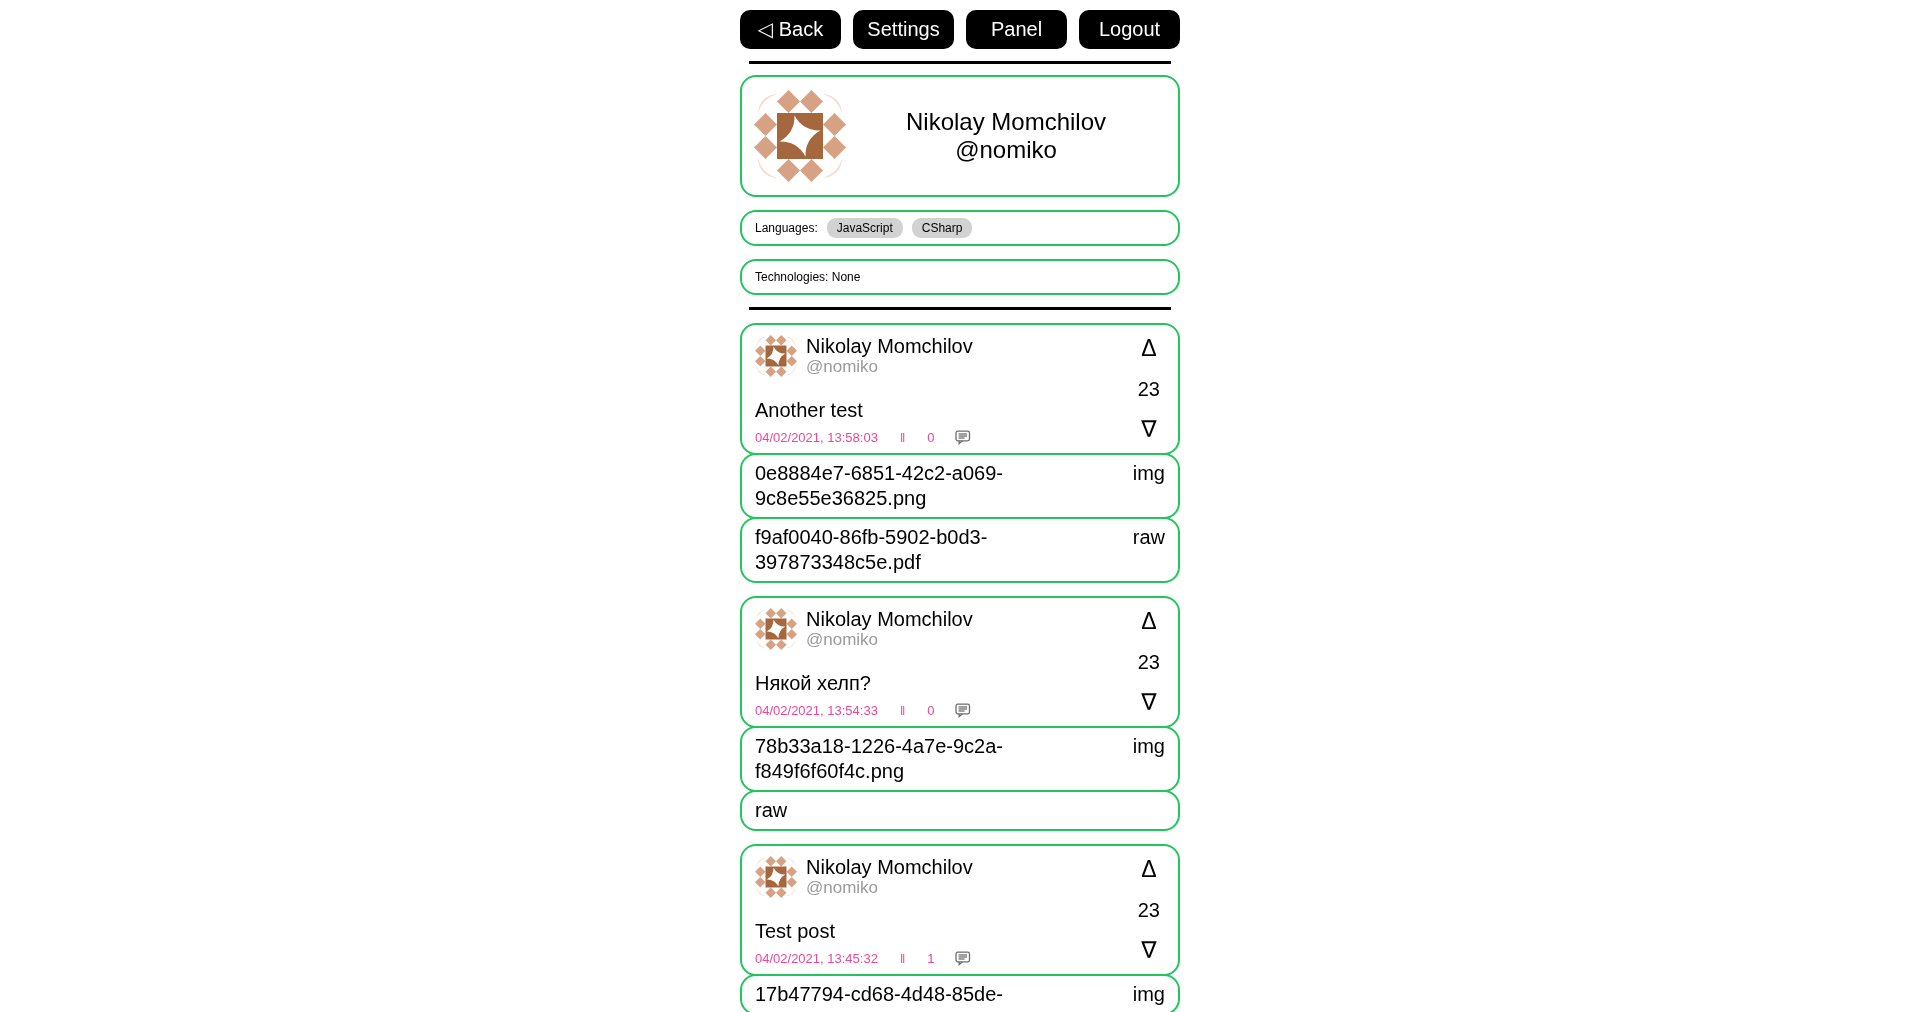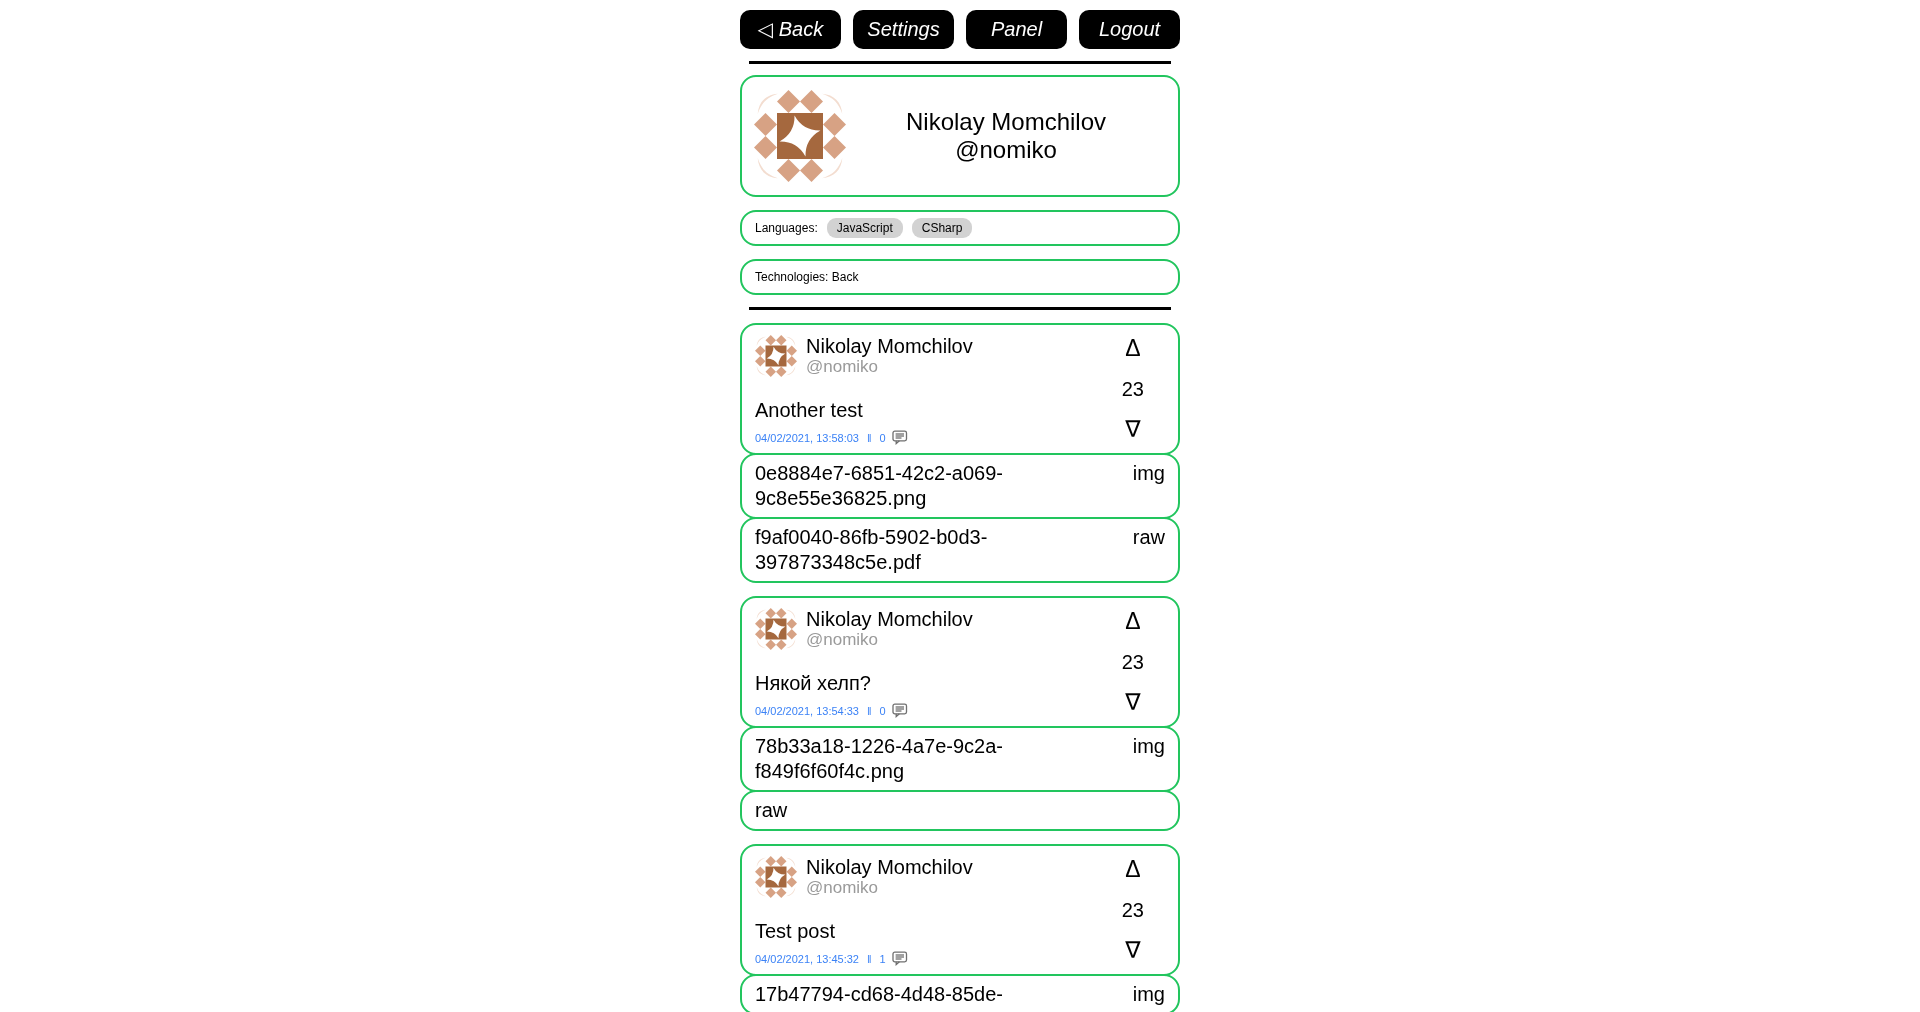--- a/index.html
+++ b/index.html
@@ -5,44 +5,44 @@
   html,body{margin:0;padding:0;}
   body{
     width:1920px;height:1012px;overflow:hidden;background:#ffffff;
     font-family:"Liberation Sans","DejaVu Sans",sans-serif;color:#000;
   }
   .page{width:440px;margin:0 auto;padding-top:10px;}
   .nav-row{display:flex;justify-content:space-between;align-items:center;}
   .nav-btn{
     background:#000;color:#fff;border:none;border-radius:10px;
     font-family:inherit;font-size:20px;padding:8px 12px;min-width:101px;
-    box-sizing:border-box;text-align:center;cursor:pointer;line-height:1.15;font-style:italic;
+    box-sizing:border-box;text-align:center;cursor:pointer;line-height:1.15;
   }
   .rule{border:none;border-top:3px solid #000;width:422px;margin:12px auto 0;}
   .card{border:2px solid #22c55e;border-radius:16px;background:#fff;box-sizing:border-box;}
   .profile-card{margin-top:11px;display:flex;align-items:center;padding:13px 12px;}
   .avatar{display:inline-block;flex:none;}
   .avatar svg{display:block;width:100%;height:100%;}
   .avatar-lg{width:92px;height:92px;}
   .avatar-sm{width:42px;height:42px;}
   .profile-names{flex:1;text-align:center;font-size:24px;line-height:28px;}
   .info-card{margin-top:13px;padding:9px 13px;font-size:12px;display:flex;align-items:center;flex-wrap:wrap;}
   .tag{background:#d2d2d2;border-radius:9px;padding:3px 10px;margin-left:9px;}
   .post-group{margin-top:13px;}
   .post-card{display:flex;justify-content:space-between;padding:10px 12px 8px 13px;position:relative;z-index:1;}
   .post-header{display:flex;gap:9px;align-items:flex-start;}
   .post-author{font-size:20px;line-height:22px;}
   .post-handle{font-size:17px;line-height:19px;color:#9a9a9a;}
   .post-title{font-size:20px;margin-top:22px;}
-  .post-meta{font-size:11px;color:#3b82f6;margin-top:8px;display:flex;align-items:center;gap:6px;}
+  .post-meta{font-size:13px;color:#ec4899;margin-top:8px;display:flex;align-items:center;gap:20px;}
   .meta-sep{margin:0 2px;}
   .comment-icon svg{display:block;}
   .vote-col{display:flex;flex-direction:column;align-items:center;justify-content:space-between;padding:2px 6px 4px;}
   .vote-btn{background:none;border:none;padding:0;font-family:inherit;font-size:23px;line-height:1;cursor:pointer;color:#000;}
-  .vote-count{font-size:20px;line-height:1;margin:6px 16px;}
+  .vote-count{font-size:20px;line-height:1;margin:6px 0;}
   .attachment-row{margin-top:-2px;padding:6px 13px;display:flex;justify-content:space-between;font-size:20px;line-height:25px;gap:36px;}
   .attachment-name{max-width:256px;overflow-wrap:break-word;}
   .attachment-type{flex:none;}
 </style>
 </head>
 <body>
 
 <div class="page">
 
   <div class="nav-row">
@@ -78,21 +78,21 @@
       <div>@nomiko</div>
     </div>
   </div>
 
   <div class="card info-card">
     <span>Languages:</span>
     <span id="language-tag-list"><span class="tag">JavaScript</span><span class="tag">CSharp</span></span>
   </div>
 
   <div class="card info-card">
-    <span>Technologies: Back</span>
+    <span>Technologies: None</span>
   </div>
 
   <hr class="rule">
 
   <div id="post-list">
   <div class="post-group">
     <div class="card post-card">
       <div class="post-main">
         <div class="post-header">
           <span class="avatar avatar-sm">

